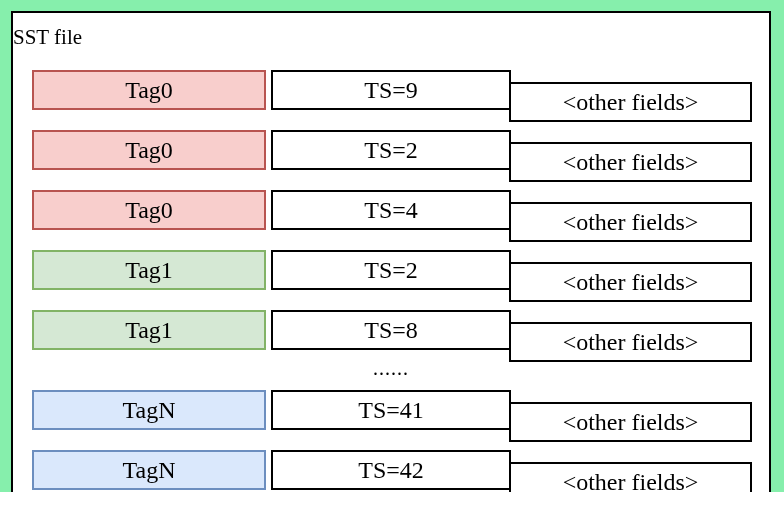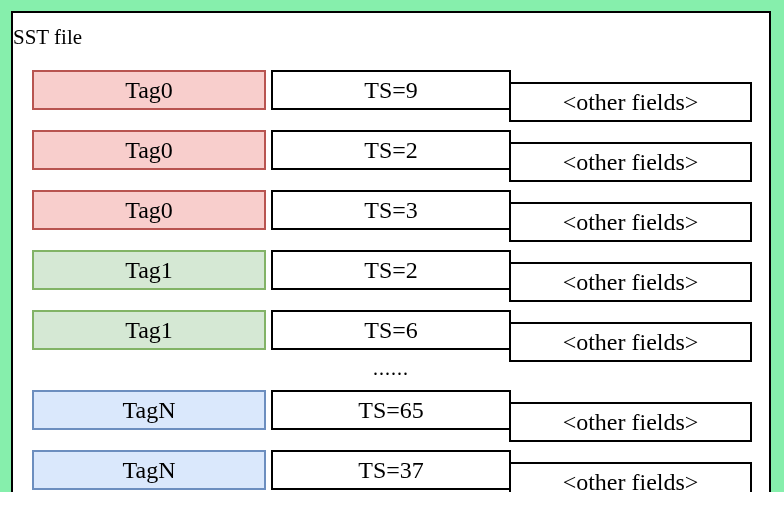--- a/index.html
+++ b/index.html
@@ -93,43 +93,43 @@
   </div>
 
   <div>
     <div class="cell tag-cell" style="top: 130px; background: rgb(248, 206, 204); border-color: rgb(184, 84, 80);">Tag0</div>
     <div class="cell ts-cell" style="top:130px">TS=2</div>
     <div class="cell other-cell" style="top:130px">&lt;other fields&gt;</div>
   </div>
 
   <div>
     <div class="cell tag-cell" style="top: 190px; background: rgb(248, 206, 204); border-color: rgb(184, 84, 80);">Tag0</div>
-    <div class="cell ts-cell" style="top:190px">TS=3</div>
+    <div class="cell ts-cell" style="top:190px">TS=4</div>
     <div class="cell other-cell" style="top:190px">&lt;other fields&gt;</div>
   </div>
 
   <div>
     <div class="cell tag-cell" style="top: 250px; background: rgb(213, 232, 212); border-color: rgb(130, 179, 102);">Tag1</div>
     <div class="cell ts-cell" style="top:250px">TS=2</div>
     <div class="cell other-cell" style="top:250px">&lt;other fields&gt;</div>
   </div>
 
   <div>
     <div class="cell tag-cell" style="top: 310px; background: rgb(213, 232, 212); border-color: rgb(130, 179, 102);">Tag1</div>
-    <div class="cell ts-cell" style="top:310px">TS=6</div>
+    <div class="cell ts-cell" style="top:310px">TS=8</div>
     <div class="cell other-cell" style="top:310px">&lt;other fields&gt;</div>
   </div>
 
   <div class="ellipsis">......</div>
 
   <div>
     <div class="cell tag-cell" style="top: 390px; background: rgb(218, 232, 252); border-color: rgb(108, 142, 191);">TagN</div>
-    <div class="cell ts-cell" style="top:390px">TS=65</div>
+    <div class="cell ts-cell" style="top:390px">TS=41</div>
     <div class="cell other-cell" style="top:390px">&lt;other fields&gt;</div>
   </div>
 
   <div>
     <div class="cell tag-cell" style="top: 450px; background: rgb(218, 232, 252); border-color: rgb(108, 142, 191);">TagN</div>
-    <div class="cell ts-cell" style="top:450px">TS=37</div>
+    <div class="cell ts-cell" style="top:450px">TS=42</div>
     <div class="cell other-cell" style="top:450px">&lt;other fields&gt;</div>
   </div>
 
 </div>
 
 </body></html>

